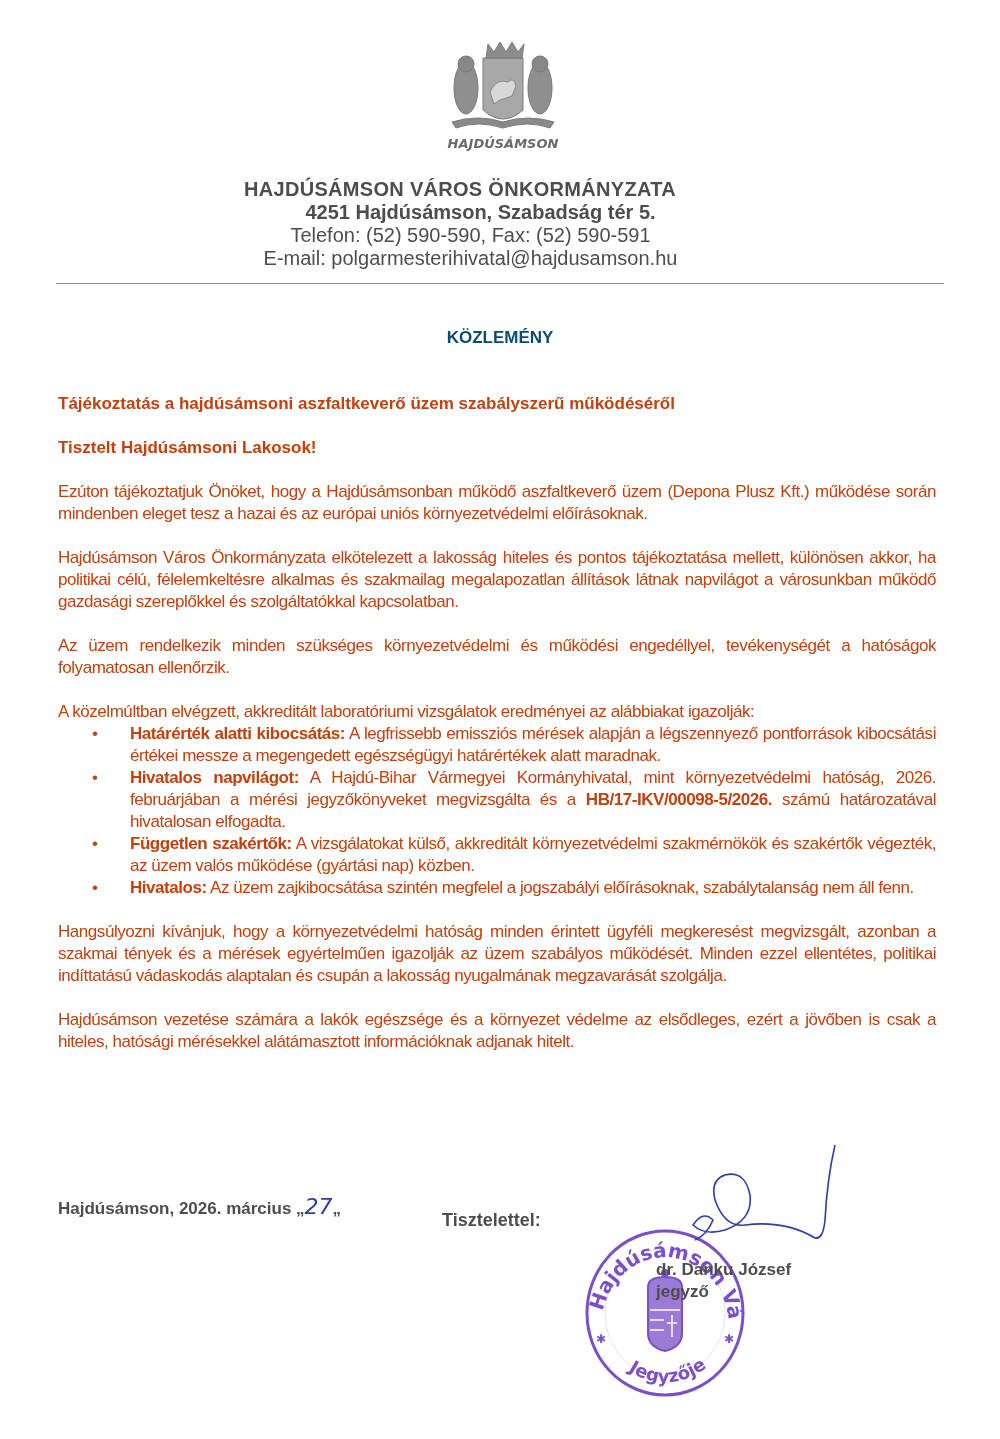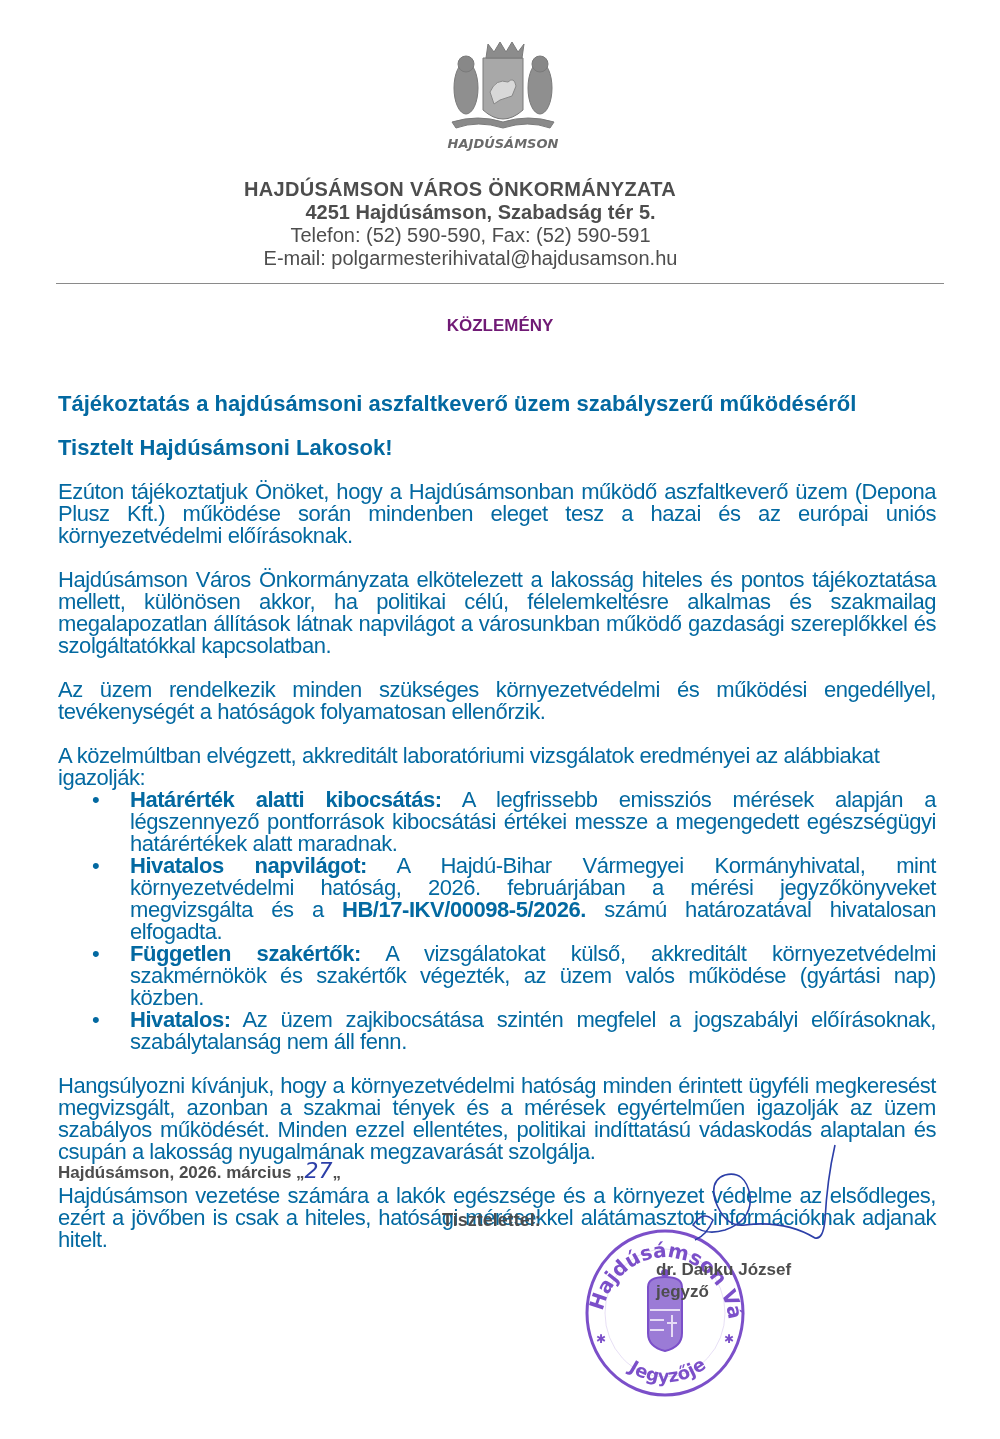--- a/index.html
+++ b/index.html
@@ -3,31 +3,31 @@
 <meta charset="utf-8">
 <style>
   html, body { margin: 0; padding: 0; background: #ffffff; }
   body { width: 1000px; height: 1439px; position: relative; overflow: hidden; color: #4a4a4a; font-family: "Liberation Sans", sans-serif; }
   .crest { position: absolute; left: 438px; top: 30px; width: 130px; height: 130px; }
   .header { position: absolute; left: 0; top: 178px; width: 920px; text-align: center; color: #4d4d4d; }
   .header .h1 { font-weight: bold; font-size: 20px; letter-spacing: 0.3px; line-height: 23px; }
   .header .h2 { font-weight: bold; font-size: 20px; line-height: 23px; margin-left: 41px; }
   .header .h3 { font-size: 20px; line-height: 23px; margin-left: 21px; }
   .rule { position: absolute; left: 56px; top: 283px; width: 888px; height: 0; border-top: 1px solid #8a8a8a; }
-  .title { position: absolute; left: 0; top: 316px; width: 1000px; text-align: center; font-weight: bold; font-size: 17px; color: #701a75; }
-  .body { position: absolute; left: 58px; top: 393px; width: 878px; font-family: "Liberation Sans Narrow", "Liberation Sans", sans-serif; font-size: 22px; line-height: 22px; color: #0369a1; }
+  .title { position: absolute; left: 0; top: 328px; width: 1000px; text-align: center; font-weight: bold; font-size: 17px; color: #0c4a6e; }
+  .body { position: absolute; left: 58px; top: 393px; width: 878px; font-family: "Liberation Sans Narrow", "Liberation Sans", sans-serif; font-size: 17px; line-height: 22px; color: #c2410c; }
   .subject { font-weight: bold; margin: 0 0 22px 0; }
   .greet { font-weight: bold; margin: 0 0 22px 0; }
   p { margin: 0 0 22px 0; text-align: justify; }
   .narrow { letter-spacing: -0.45px; }
   ul { list-style: none; margin: 0 0 22px 0; padding: 0; }
   li { position: relative; padding-left: 72px; text-align: justify; }
   li .bullet { position: absolute; left: 34px; top: 0; }
   b { font-weight: bold; }
-  .date-line { position: absolute; left: 58px; top: 1158px; font-weight: bold; font-size: 17px; color: #4d4d4d; }
+  .date-line { position: absolute; left: 58px; top: 1194px; font-weight: bold; font-size: 17px; color: #4d4d4d; }
   .hand { font-family: "DejaVu Sans", sans-serif; color: #2c3fa8; font-weight: normal; font-size: 22px; font-style: italic; }
   .regards { position: absolute; left: 442px; top: 1210px; font-weight: bold; font-size: 18px; color: #4d4d4d; }
   .sig-name { position: absolute; left: 656px; top: 1259px; font-weight: bold; font-size: 17px; color: #4d4d4d; line-height: 22px; }
   .stamp { position: absolute; left: 580px; top: 1215px; width: 170px; height: 185px; }
   .signature { position: absolute; left: 665px; top: 1140px; width: 200px; height: 110px; }
 </style>
 </head>
 <body>
 
 <svg class="crest" viewBox="0 0 130 130">

